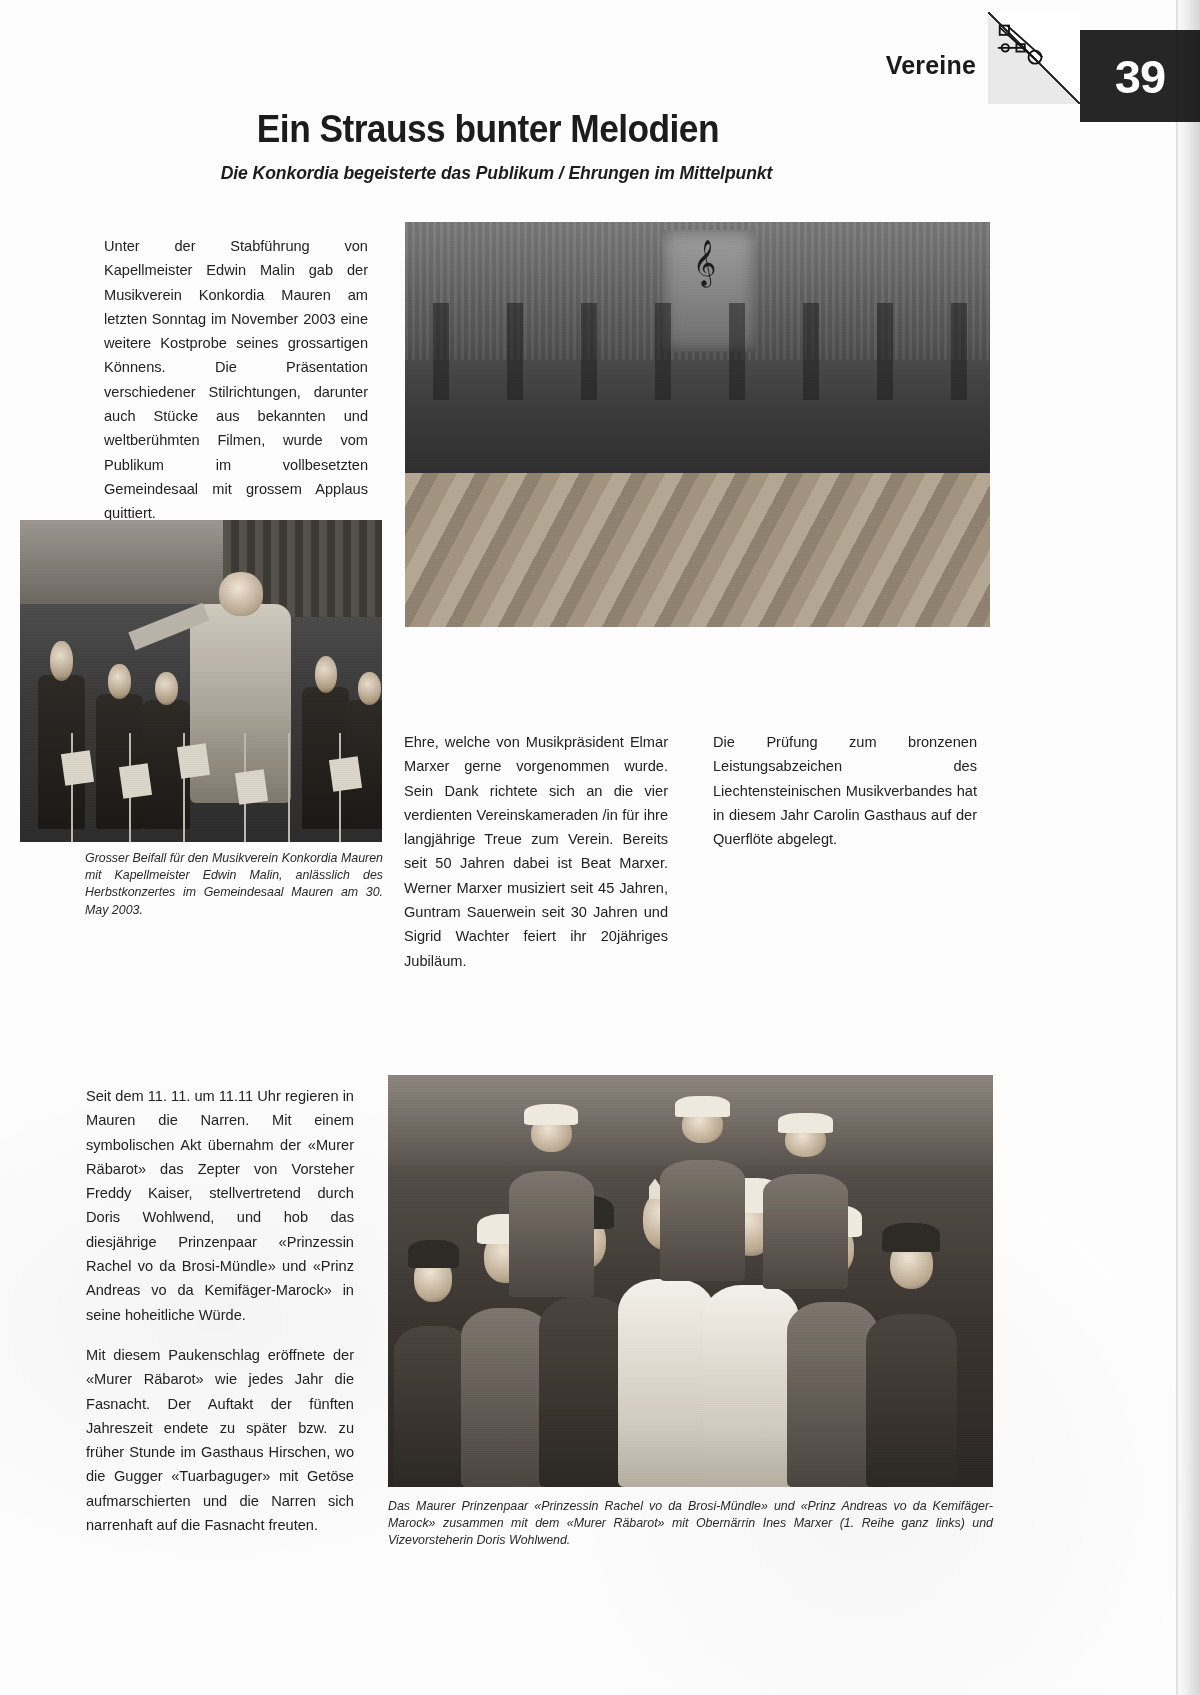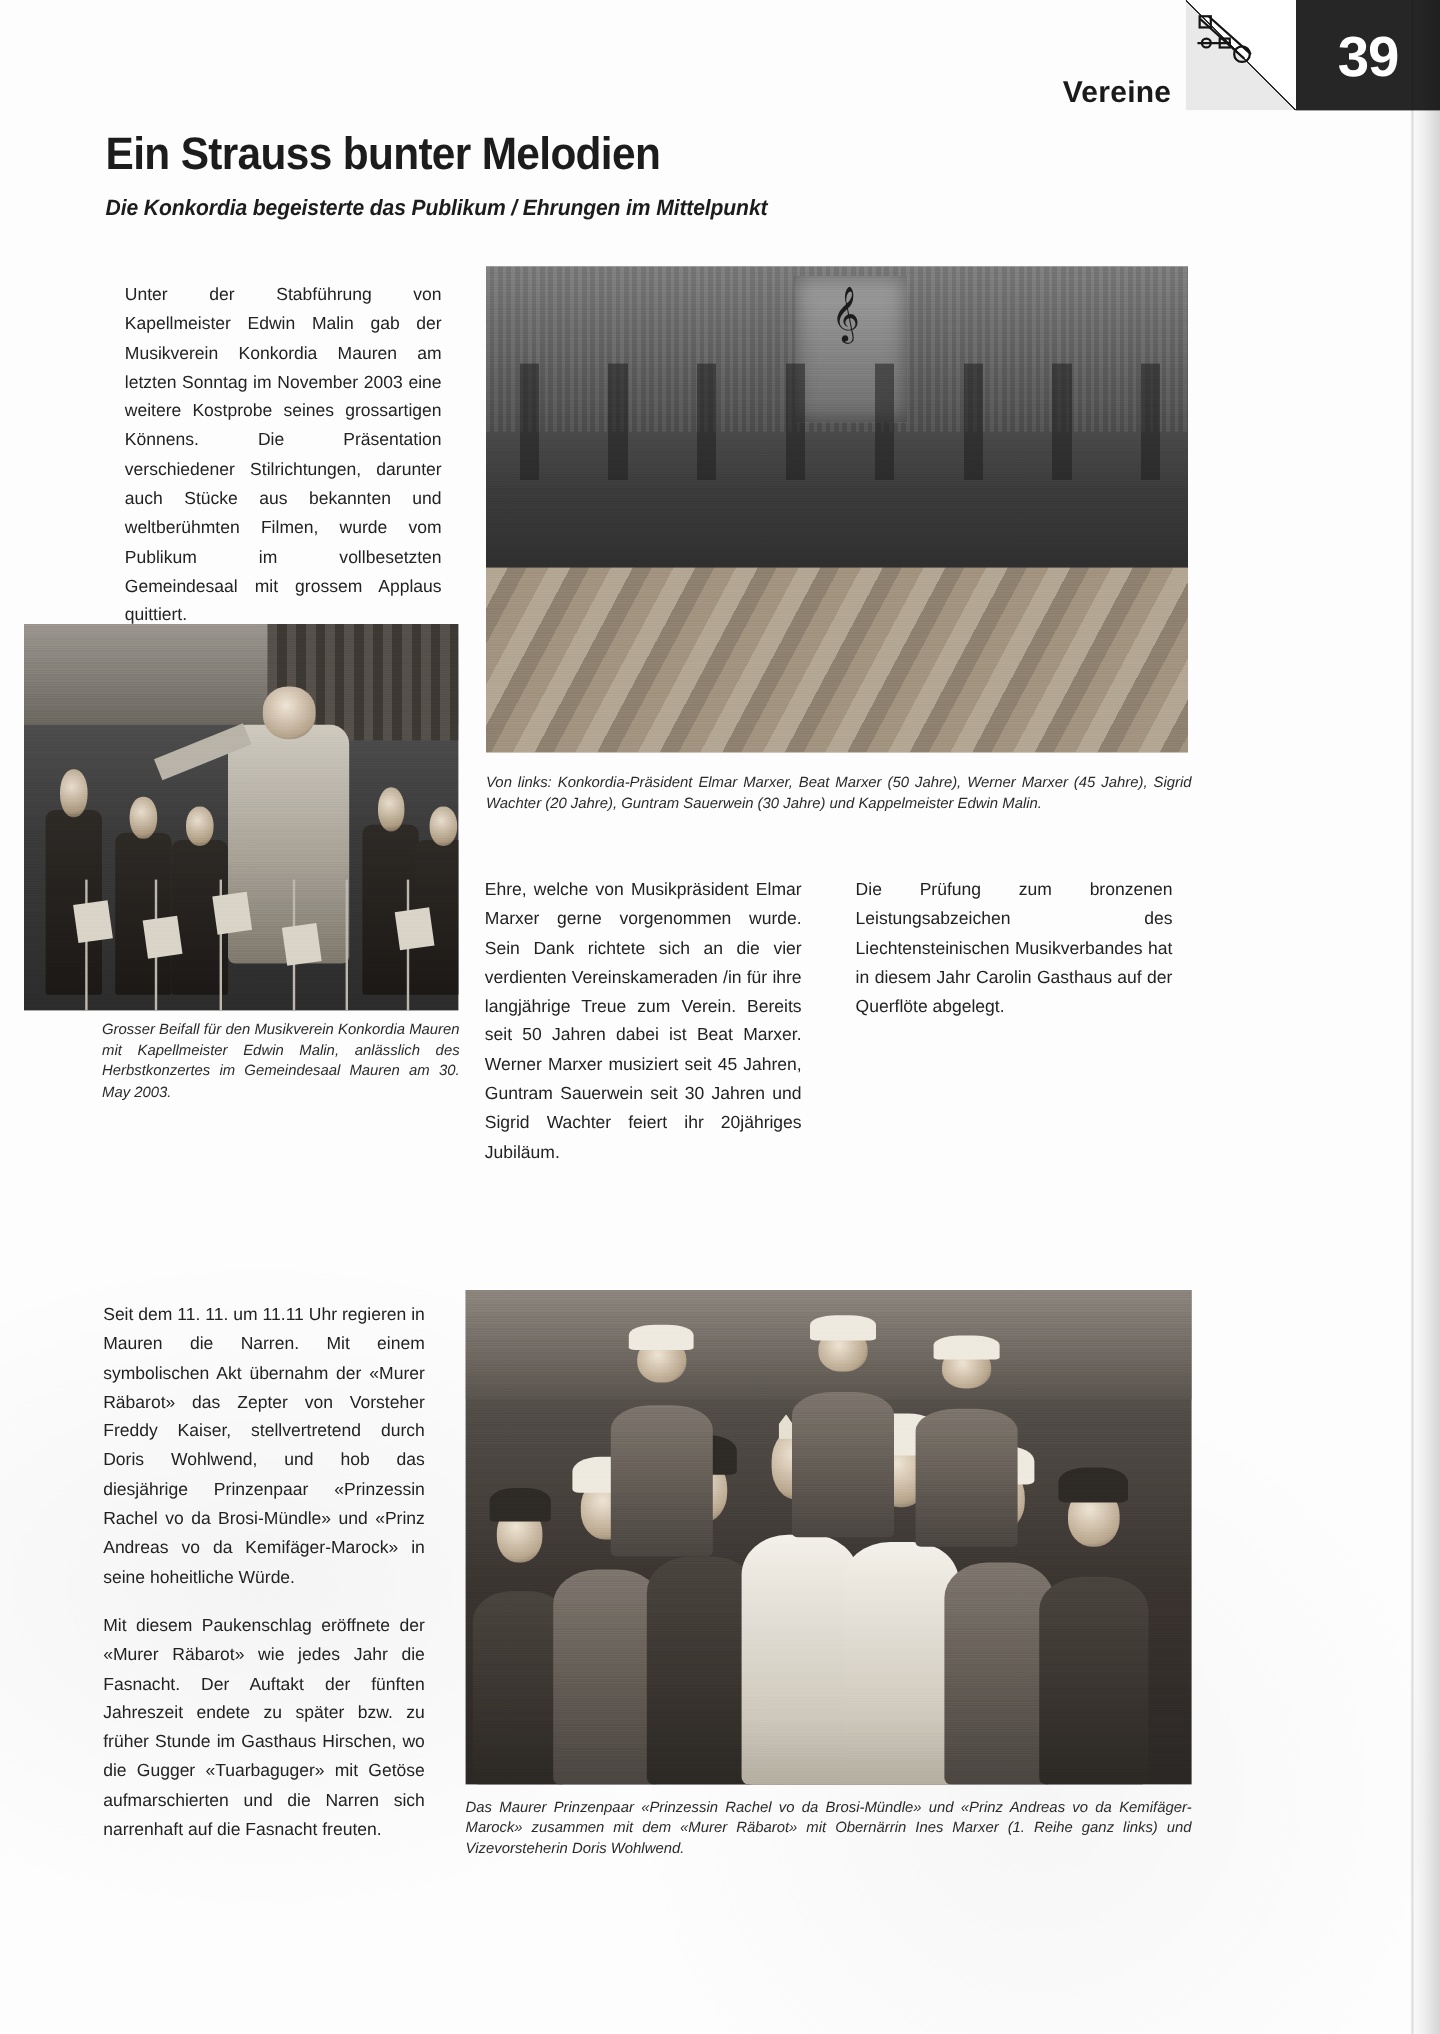--- a/index.html
+++ b/index.html
@@ -34,24 +34,24 @@
   .scan-line {
     position: absolute;
     top: 0; right: 22px;
     width: 2px; height: 100%;
     background: rgba(0,0,0,0.10);
   }
 
   
   .masthead {
     position: absolute;
-    top: 0; right: 0;
+    top: 12px; right: 0;
     height: 92px;
     display: flex;
-    align-items: flex-end;
+    align-items: center;
   }
   .masthead-label {
     font-size: 25px;
     font-weight: bold;
     letter-spacing: 0.2px;
     color: #1a1a1a;
     margin-top: 14px;
     margin-right: 12px;
     font-family: "Liberation Sans", sans-serif;
   }
@@ -83,21 +83,21 @@
   }
   .page-number-box span {
     color: #ffffff;
     font-size: 47px;
     font-weight: bold;
     letter-spacing: -1px;
     font-family: "Liberation Sans", sans-serif;
   }
 
   
-  .article { position: absolute; }
+  .article { position: absolute; text-align: center; }
 
   .headline {
     font-size: 38px;
     font-weight: bold;
     letter-spacing: -0.6px;
     color: #1c1c1c;
     font-family: "Liberation Sans Narrow", "Liberation Sans", sans-serif;
     transform: scaleX(0.93);
     transform-origin: left center;
     white-space: nowrap;
@@ -423,21 +423,20 @@
           <div class="head"></div>
           <div class="jacket"></div>
         <div class="collar"></div>
           <div class="pants"></div>
           <div class="socks"></div>
       </div>
     </div>
     <div class="grain"></div>
   </div>
 
-  <div class="caption" style="left:405px; top:644px; width:588px;">Von links: Konkordia-Präsident Elmar Marxer, Beat Marxer (50 Jahre), Werner Marxer (45 Jahre), Sigrid Wachter (20 Jahre), Guntram Sauerwein (30 Jahre) und Kappelmeister Edwin Malin.</div>
 
   <div class="photo ph2" style="left:20px; top:520px; width:362px; height:322px;">
     <div class="wall"></div>
     <div class="drape"></div>
     <div class="conductor">
         <div class="head"></div>
       </div>
     <div class="arm"></div>
     <div class="player" style="left:5%;">
         <div class="head"></div>

